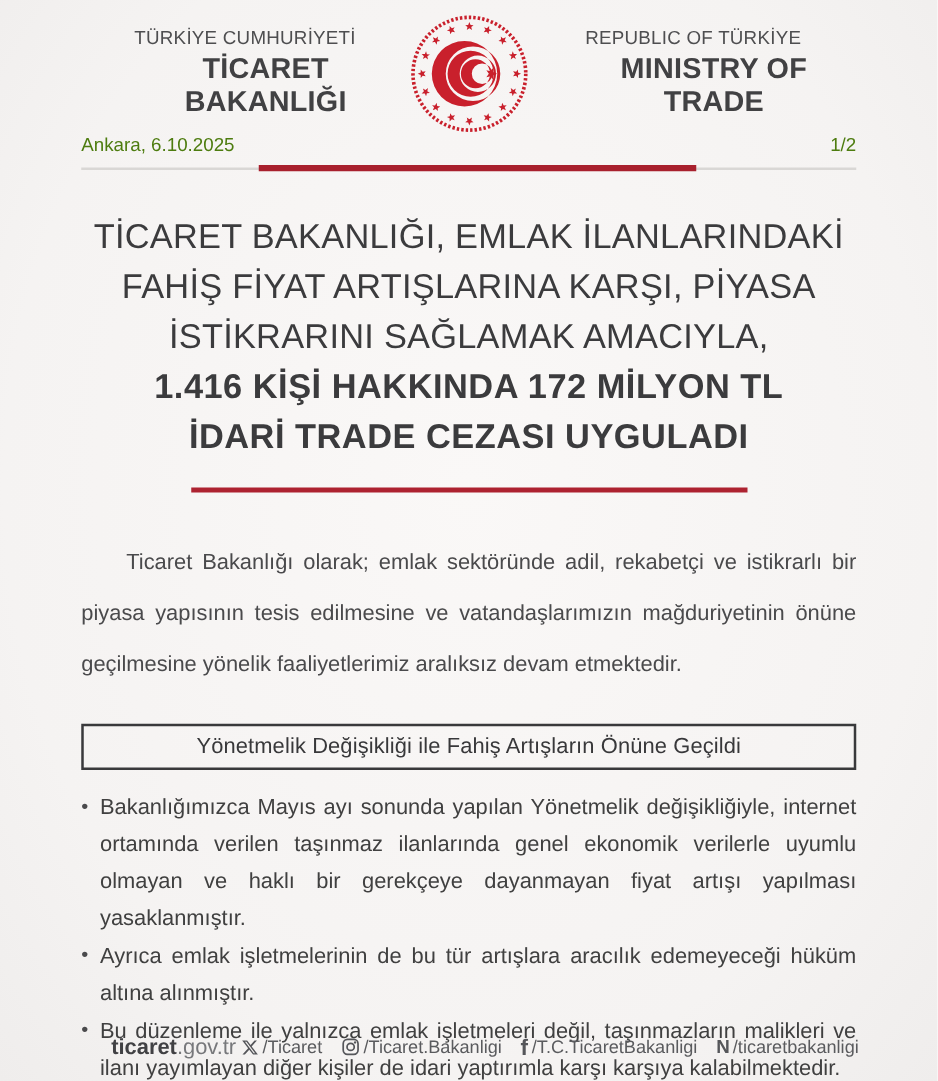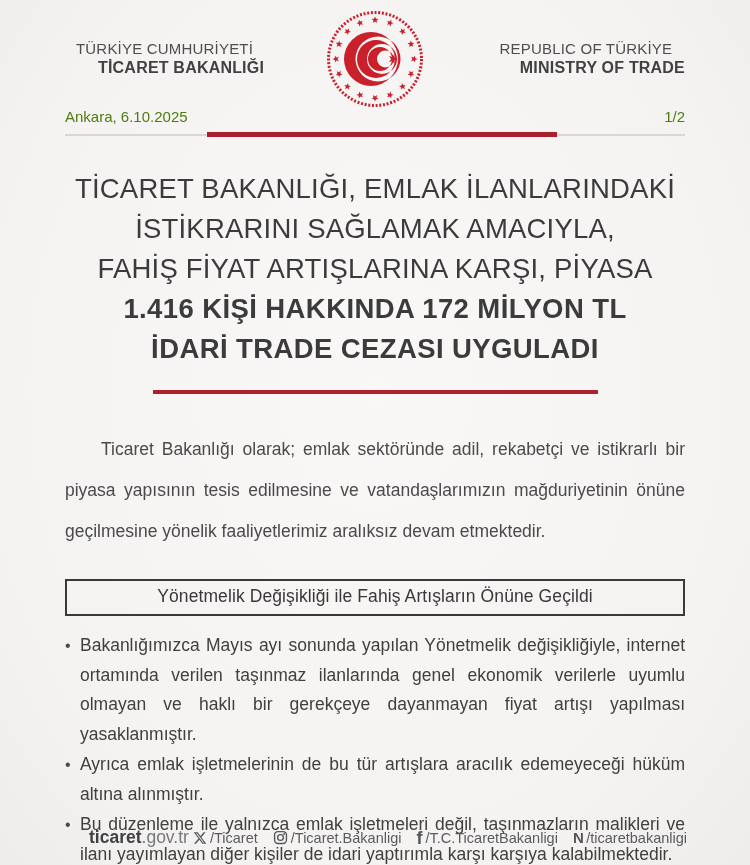--- a/index.html
+++ b/index.html
@@ -9,21 +9,21 @@
     background:radial-gradient(ellipse at 50% 45%, #faf8f7 0%, #f5f3f2 70%, #efedec 100%);
     color:#4a4a4c;
     overflow:hidden;
   }
   .page { position:relative; width:750px; height:865px; padding:0 65px; }
 
   
   .header { display:flex; justify-content:space-between; align-items:center; padding-top:10px; height:106px; }
   .org-block { text-align:center; }
   .org-line1 { font-size:15px; font-weight:400; color:#4e4e50; letter-spacing:.2px; }
-  .org-line2 { font-size:16px; font-weight:700; color:#414143; letter-spacing:.2px; margin-top:2px;margin-left:33px; }
+  .org-line2 { font-size:23px; font-weight:700; color:#414143; letter-spacing:.2px; margin-top:2px;margin-left:33px; }
   .logo { width:100px; height:100px; margin-top:2px; }
 
   
   .meta-row { display:flex; justify-content:space-between; font-size:15px; color:#4d7c0f; margin-top:2px; }
   .rule { position:relative; height:6px; margin-top:7px; }
   .rule-base { position:absolute; left:0; right:0; top:2px; height:2px; background:#d9d7d5; }
   .rule-red { position:absolute; left:142px; top:0; width:350px; height:5px; background:#a8202d; }
 
   
   .headline { margin-top:31px; text-align:center; color:#3b3b3d; font-size:27.5px; line-height:40px; letter-spacing:.2px; }
@@ -103,22 +103,22 @@
     <span>1/2</span>
   </div>
 
   <div class="rule">
     <div class="rule-base"></div>
     <div class="rule-red"></div>
   </div>
 
   <h1 class="headline">
     <span class="hl-line">TİCARET BAKANLIĞI, EMLAK İLANLARINDAKİ</span>
+    <span class="hl-line">FAHİŞ FİYAT ARTIŞLARINA KARŞI, PİYASA</span>
     <span class="hl-line">İSTİKRARINI SAĞLAMAK AMACIYLA,</span>
-    <span class="hl-line">FAHİŞ FİYAT ARTIŞLARINA KARŞI, PİYASA</span>
     <span class="hl-line bold">1.416 KİŞİ HAKKINDA 172 MİLYON TL</span>
     <span class="hl-line bold">İDARİ TRADE CEZASI UYGULADI</span>
   </h1>
 
   <div class="red-divider"></div>
 
   <p class="intro">Ticaret Bakanlığı olarak; emlak sektöründe adil, rekabetçi ve istikrarlı bir piyasa yapısının tesis edilmesine ve vatandaşlarımızın mağduriyetinin önüne geçilmesine yönelik faaliyetlerimiz aralıksız devam etmektedir.</p>
 
   <div class="section-box">
     <span>Yönetmelik Değişikliği ile Fahiş Artışların Önüne Geçildi</span>

